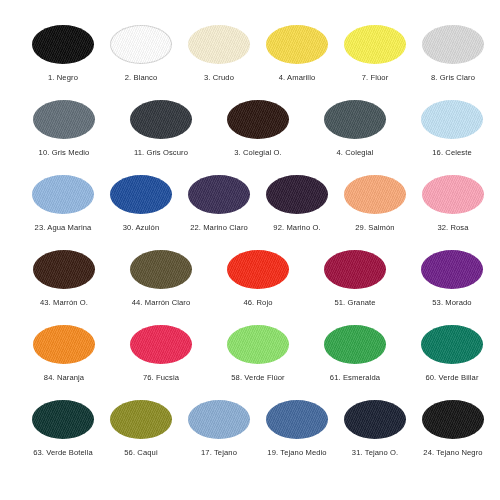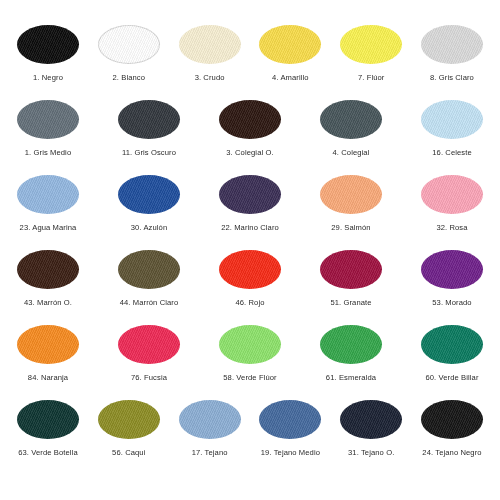--- a/index.html
+++ b/index.html
@@ -10,21 +10,21 @@
     width: 500px;
     height: 500px;
     background: #ffffff;
     font-family: "Liberation Sans", sans-serif;
     overflow: hidden;
   }
   #swatch-chart {
     width: 500px;
     height: 500px;
     box-sizing: border-box;
-    padding: 22px 8px 20px 8px;
+    padding: 22px 8px 20px 24px;
     display: flex;
     flex-direction: column;
     justify-content: flex-start;
   }
   .swatch-row {
     display: flex;
     flex-direction: row;
     justify-content: space-between;
     align-items: flex-start;
     height: 75px;
@@ -95,21 +95,21 @@
         <div class="swatch-label">7. Flúor</div>
       </div>
       <div class="swatch-cell">
         <div class="swatch-ellipse" title="Gris Claro" style="background: rgb(216, 216, 216);"></div>
         <div class="swatch-label">8. Gris Claro</div>
       </div>
     </div>
     <div class="swatch-row">
       <div class="swatch-cell">
         <div class="swatch-ellipse" title="Gris Medio" style="background: rgb(99, 111, 120);"></div>
-        <div class="swatch-label">1. Gris Medio</div>
+        <div class="swatch-label">10. Gris Medio</div>
       </div>
       <div class="swatch-cell">
         <div class="swatch-ellipse" title="Gris Oscuro" style="background: rgb(51, 56, 62);"></div>
         <div class="swatch-label">11. Gris Oscuro</div>
       </div>
       <div class="swatch-cell">
         <div class="swatch-ellipse" title="Colegial O." style="background: rgb(45, 24, 18);"></div>
         <div class="swatch-label">3. Colegial O.</div>
       </div>
       <div class="swatch-cell">
@@ -126,20 +126,24 @@
         <div class="swatch-ellipse" title="Agua Marina" style="background: rgb(146, 182, 222);"></div>
         <div class="swatch-label">23. Agua Marina</div>
       </div>
       <div class="swatch-cell">
         <div class="swatch-ellipse" title="Azulón" style="background: rgb(31, 78, 156);"></div>
         <div class="swatch-label">30. Azulón</div>
       </div>
       <div class="swatch-cell">
         <div class="swatch-ellipse" title="Marino Claro" style="background: rgb(59, 47, 85);"></div>
         <div class="swatch-label">22. Marino Claro</div>
+      </div>
+      <div class="swatch-cell">
+        <div class="swatch-ellipse" title="Marino O." style="background: rgb(46, 29, 52);"></div>
+        <div class="swatch-label">92. Marino O.</div>
       </div>
       <div class="swatch-cell">
         <div class="swatch-ellipse" title="Salmón" style="background: rgb(247, 168, 120);"></div>
         <div class="swatch-label">29. Salmón</div>
       </div>
       <div class="swatch-cell">
         <div class="swatch-ellipse" title="Rosa" style="background: rgb(249, 163, 182);"></div>
         <div class="swatch-label">32. Rosa</div>
       </div>
     </div>

